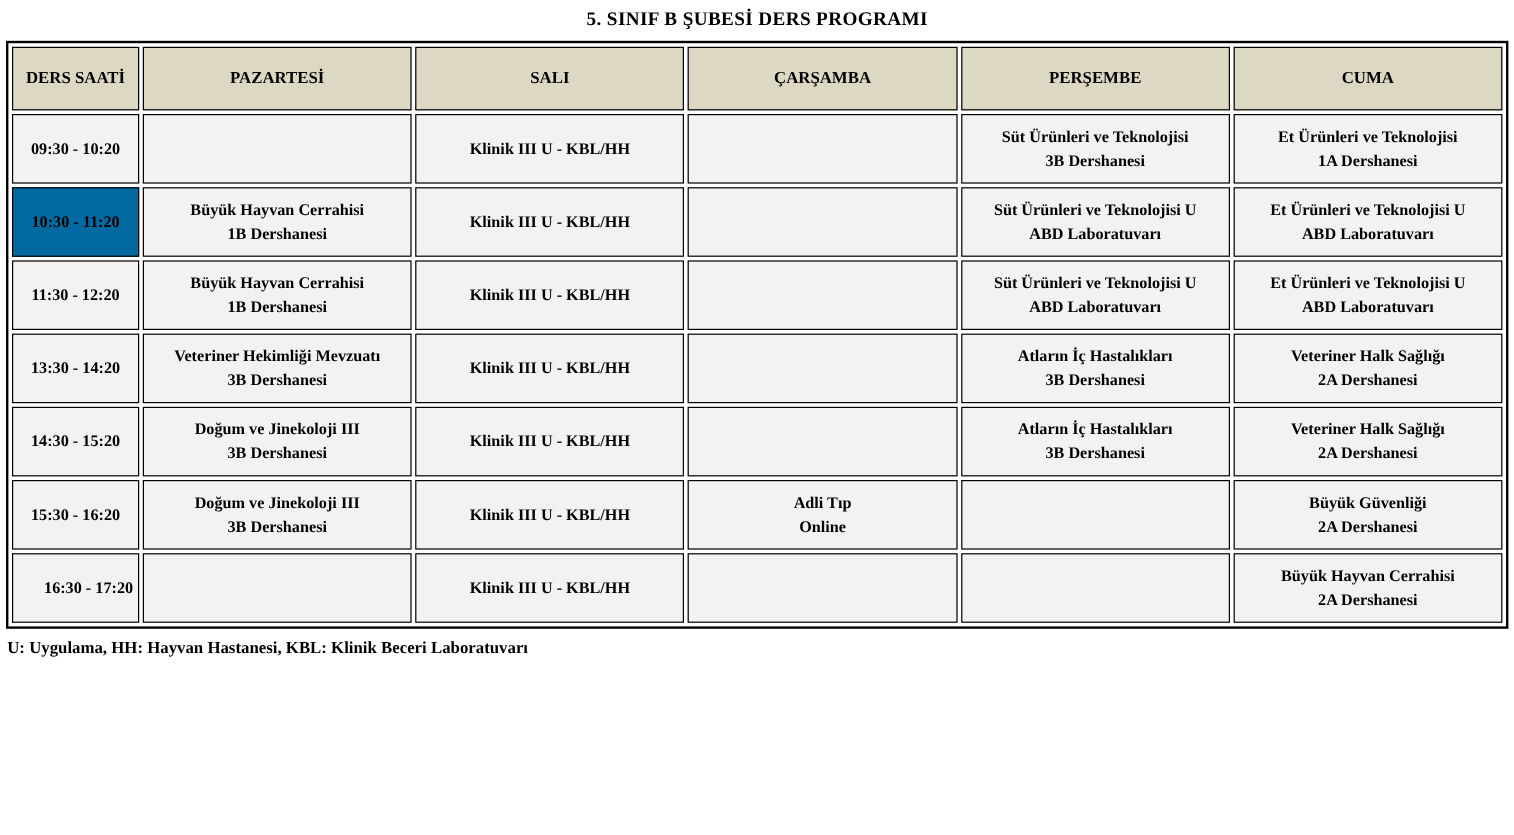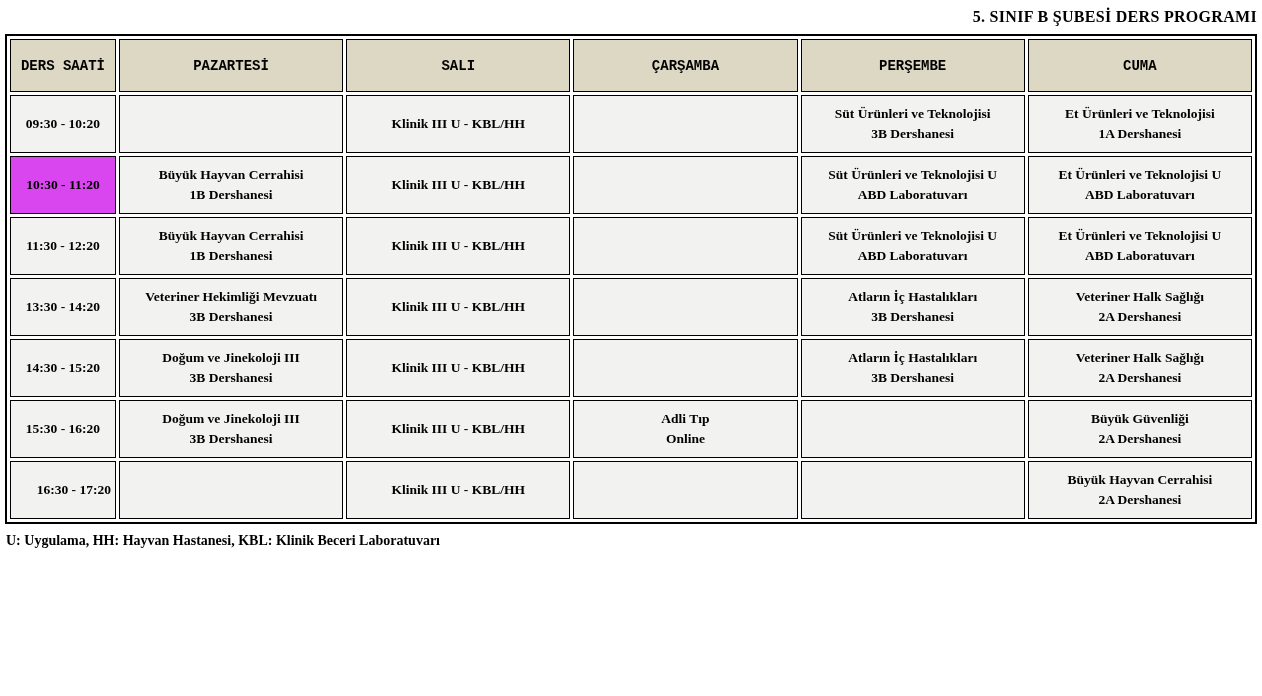--- a/index.html
+++ b/index.html
@@ -10,21 +10,21 @@
     color: #000000;
     width: 1262px;
   }
   .page {
     width: 1262px;
     height: 696px;
     box-sizing: border-box;
     padding: 4px 5px 0 5px;
   }
   .page-title {
-    text-align: right;
+    text-align: center;
     font-weight: bold;
     font-size: 16px;
     letter-spacing: 0.3px;
     margin: 4px 0 8px 0;
   }
   table.schedule {
     width: 1252px;
     table-layout: fixed;
     border-collapse: separate;
     border-spacing: 3px;
@@ -37,21 +37,20 @@
     border: 1px solid #000000;
     text-align: center;
     vertical-align: middle;
     font-weight: bold;
     padding: 2px 4px;
     overflow: hidden;
   }
   th {
     height: 47px;
     font-size: 14px;
-    font-family: Liberation Mono, monospace;
   }
   td {
     height: 52px;
     font-size: 13.5px;
     line-height: 1.45;
   }
   td.time { font-size: 13.5px; white-space: nowrap; }
   .footnote {
     font-weight: bold;
     font-size: 14px;
@@ -94,21 +93,21 @@
           <td style="background: rgb(242, 242, 241);">
             <div>Süt Ürünleri ve Teknolojisi</div>
             <div>3B Dershanesi</div>
           </td>
           <td style="background: rgb(242, 242, 241);">
             <div>Et Ürünleri ve Teknolojisi</div>
             <div>1A Dershanesi</div>
           </td>
         </tr>
         <tr>
-          <td class="time" style="background: #d946ef; margin-left: 17px;">10:30 - 11:20</td>
+          <td class="time" style="background: #0369a1; margin-left: 17px;">10:30 - 11:20</td>
           <td style="background: rgb(242, 242, 241);">
             <div>Büyük Hayvan Cerrahisi</div>
             <div>1B Dershanesi</div>
           </td>
           <td style="background: rgb(242, 242, 241);">
             <div>Klinik III U - KBL/HH</div>
           </td>
           <td style="background: rgb(242, 242, 241);"></td>
           <td style="background: rgb(242, 242, 241);">
             <div>Süt Ürünleri ve Teknolojisi U</div>

